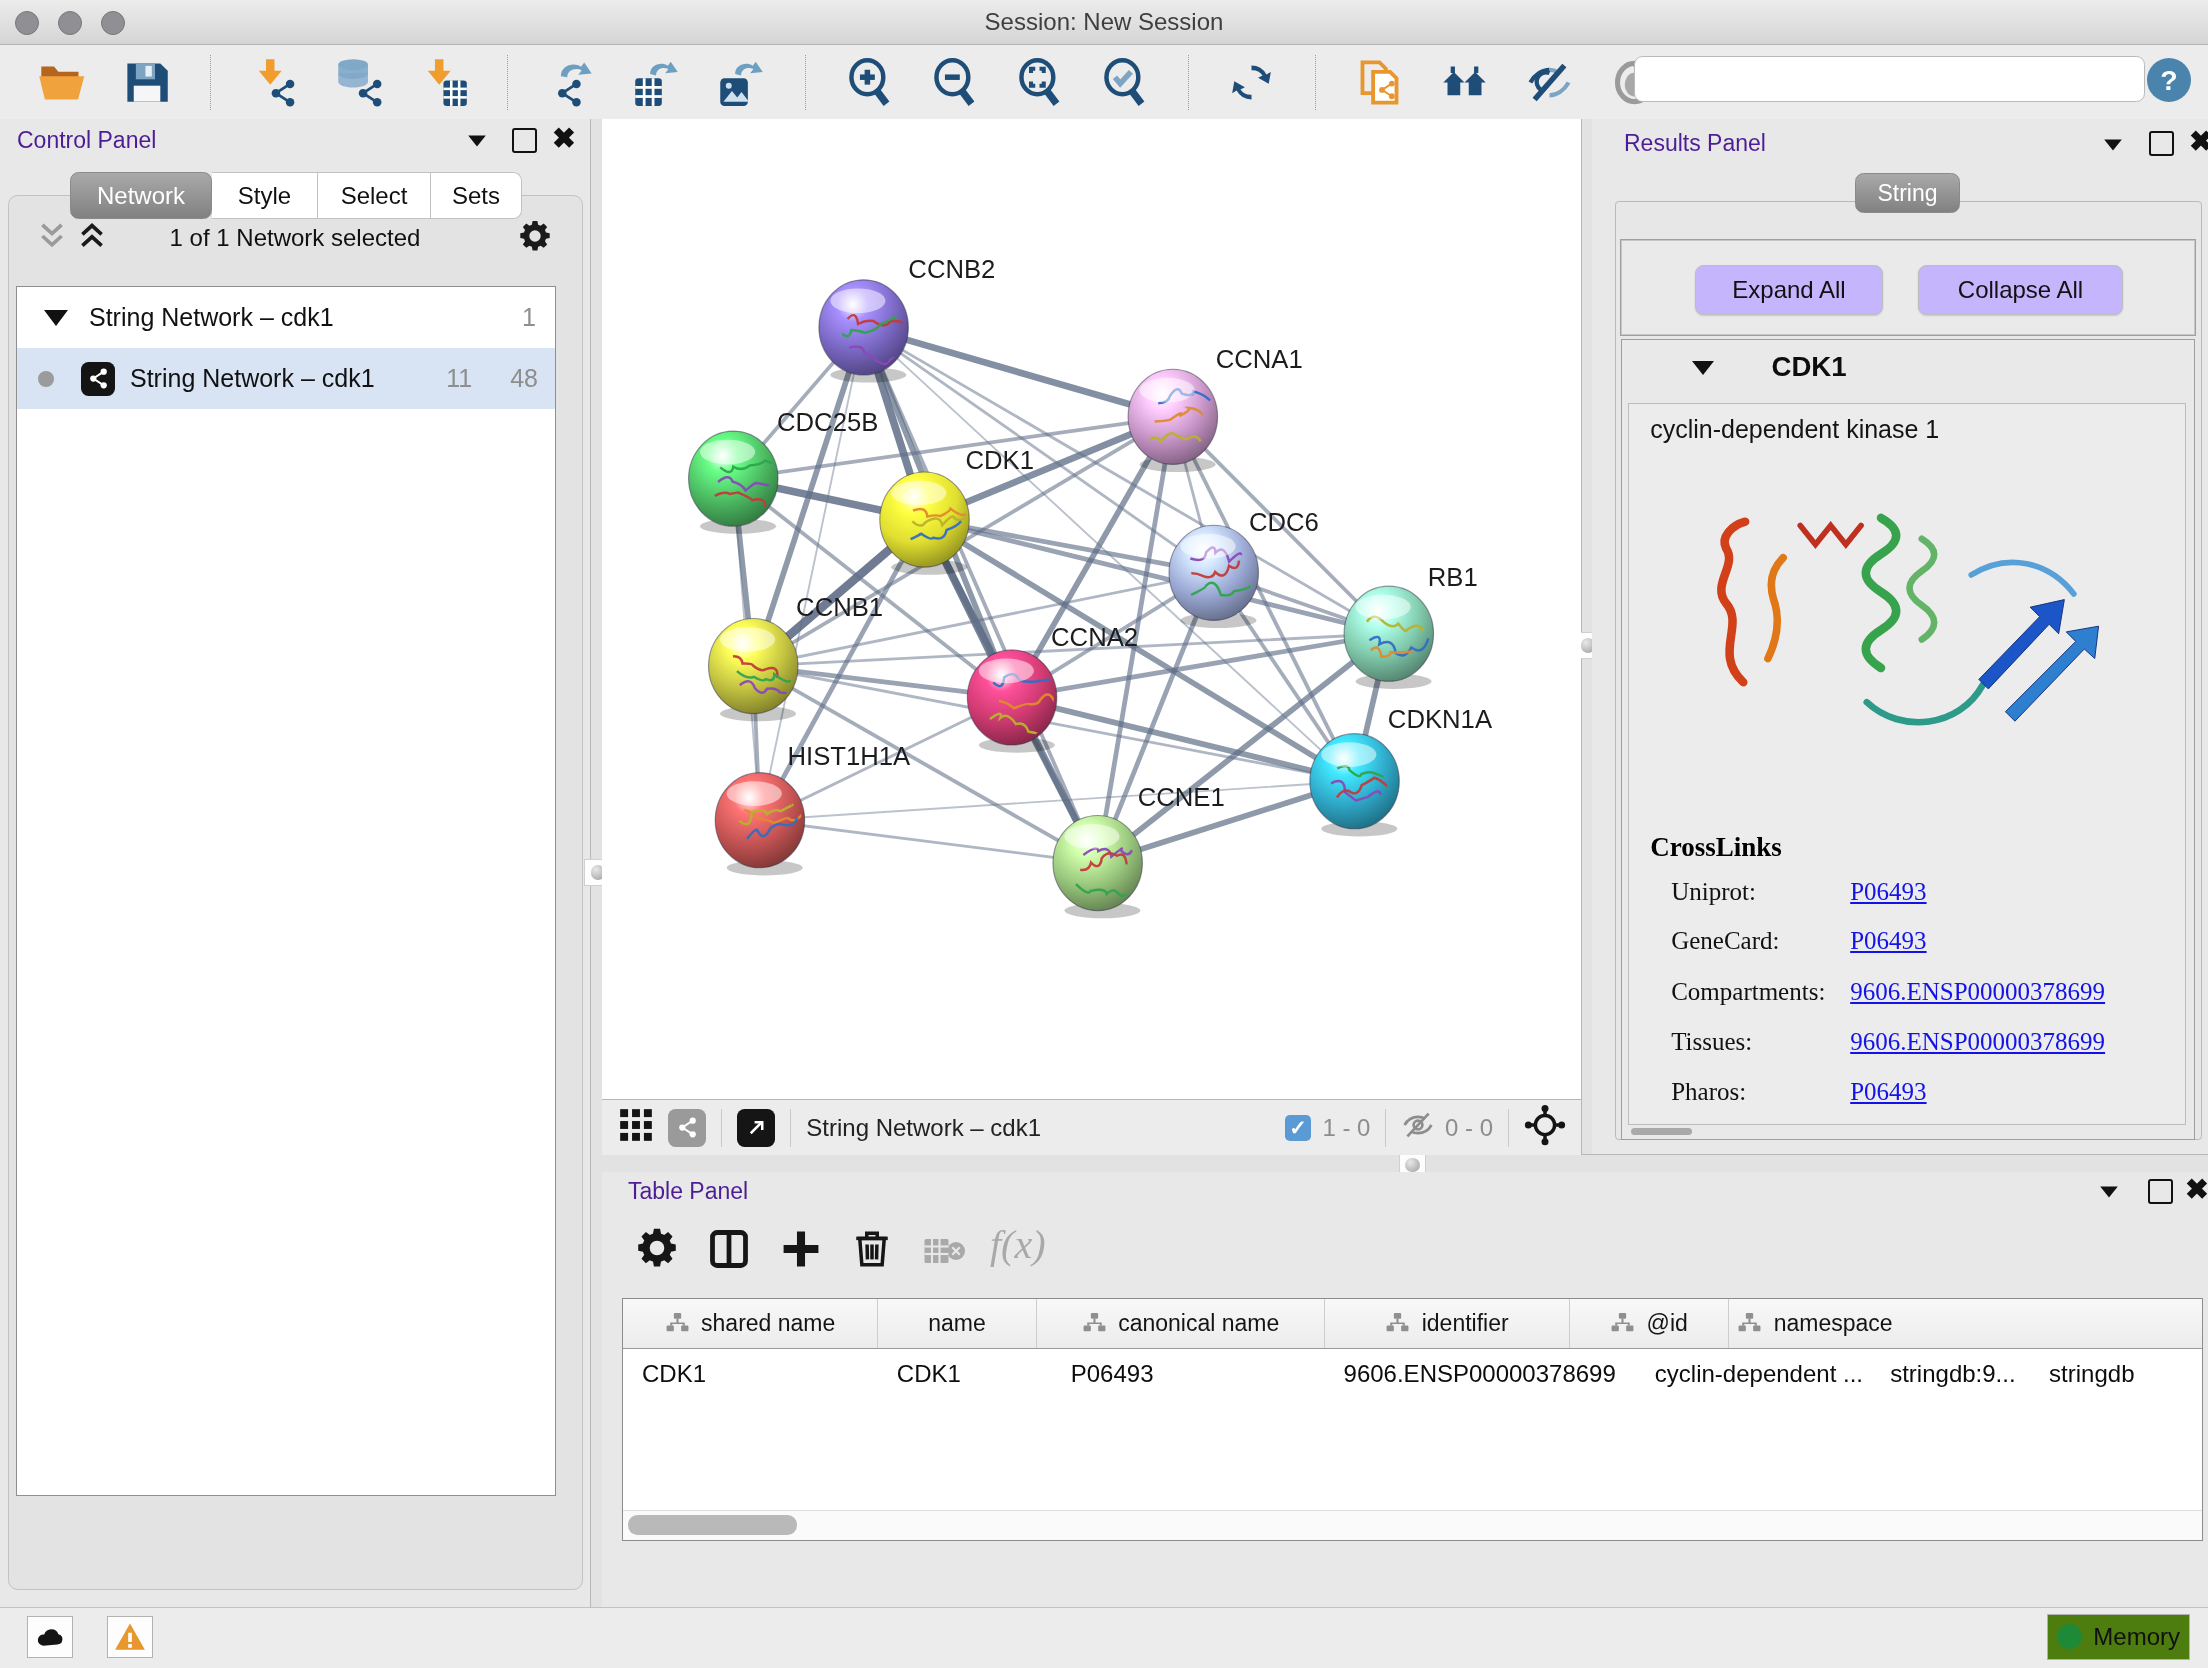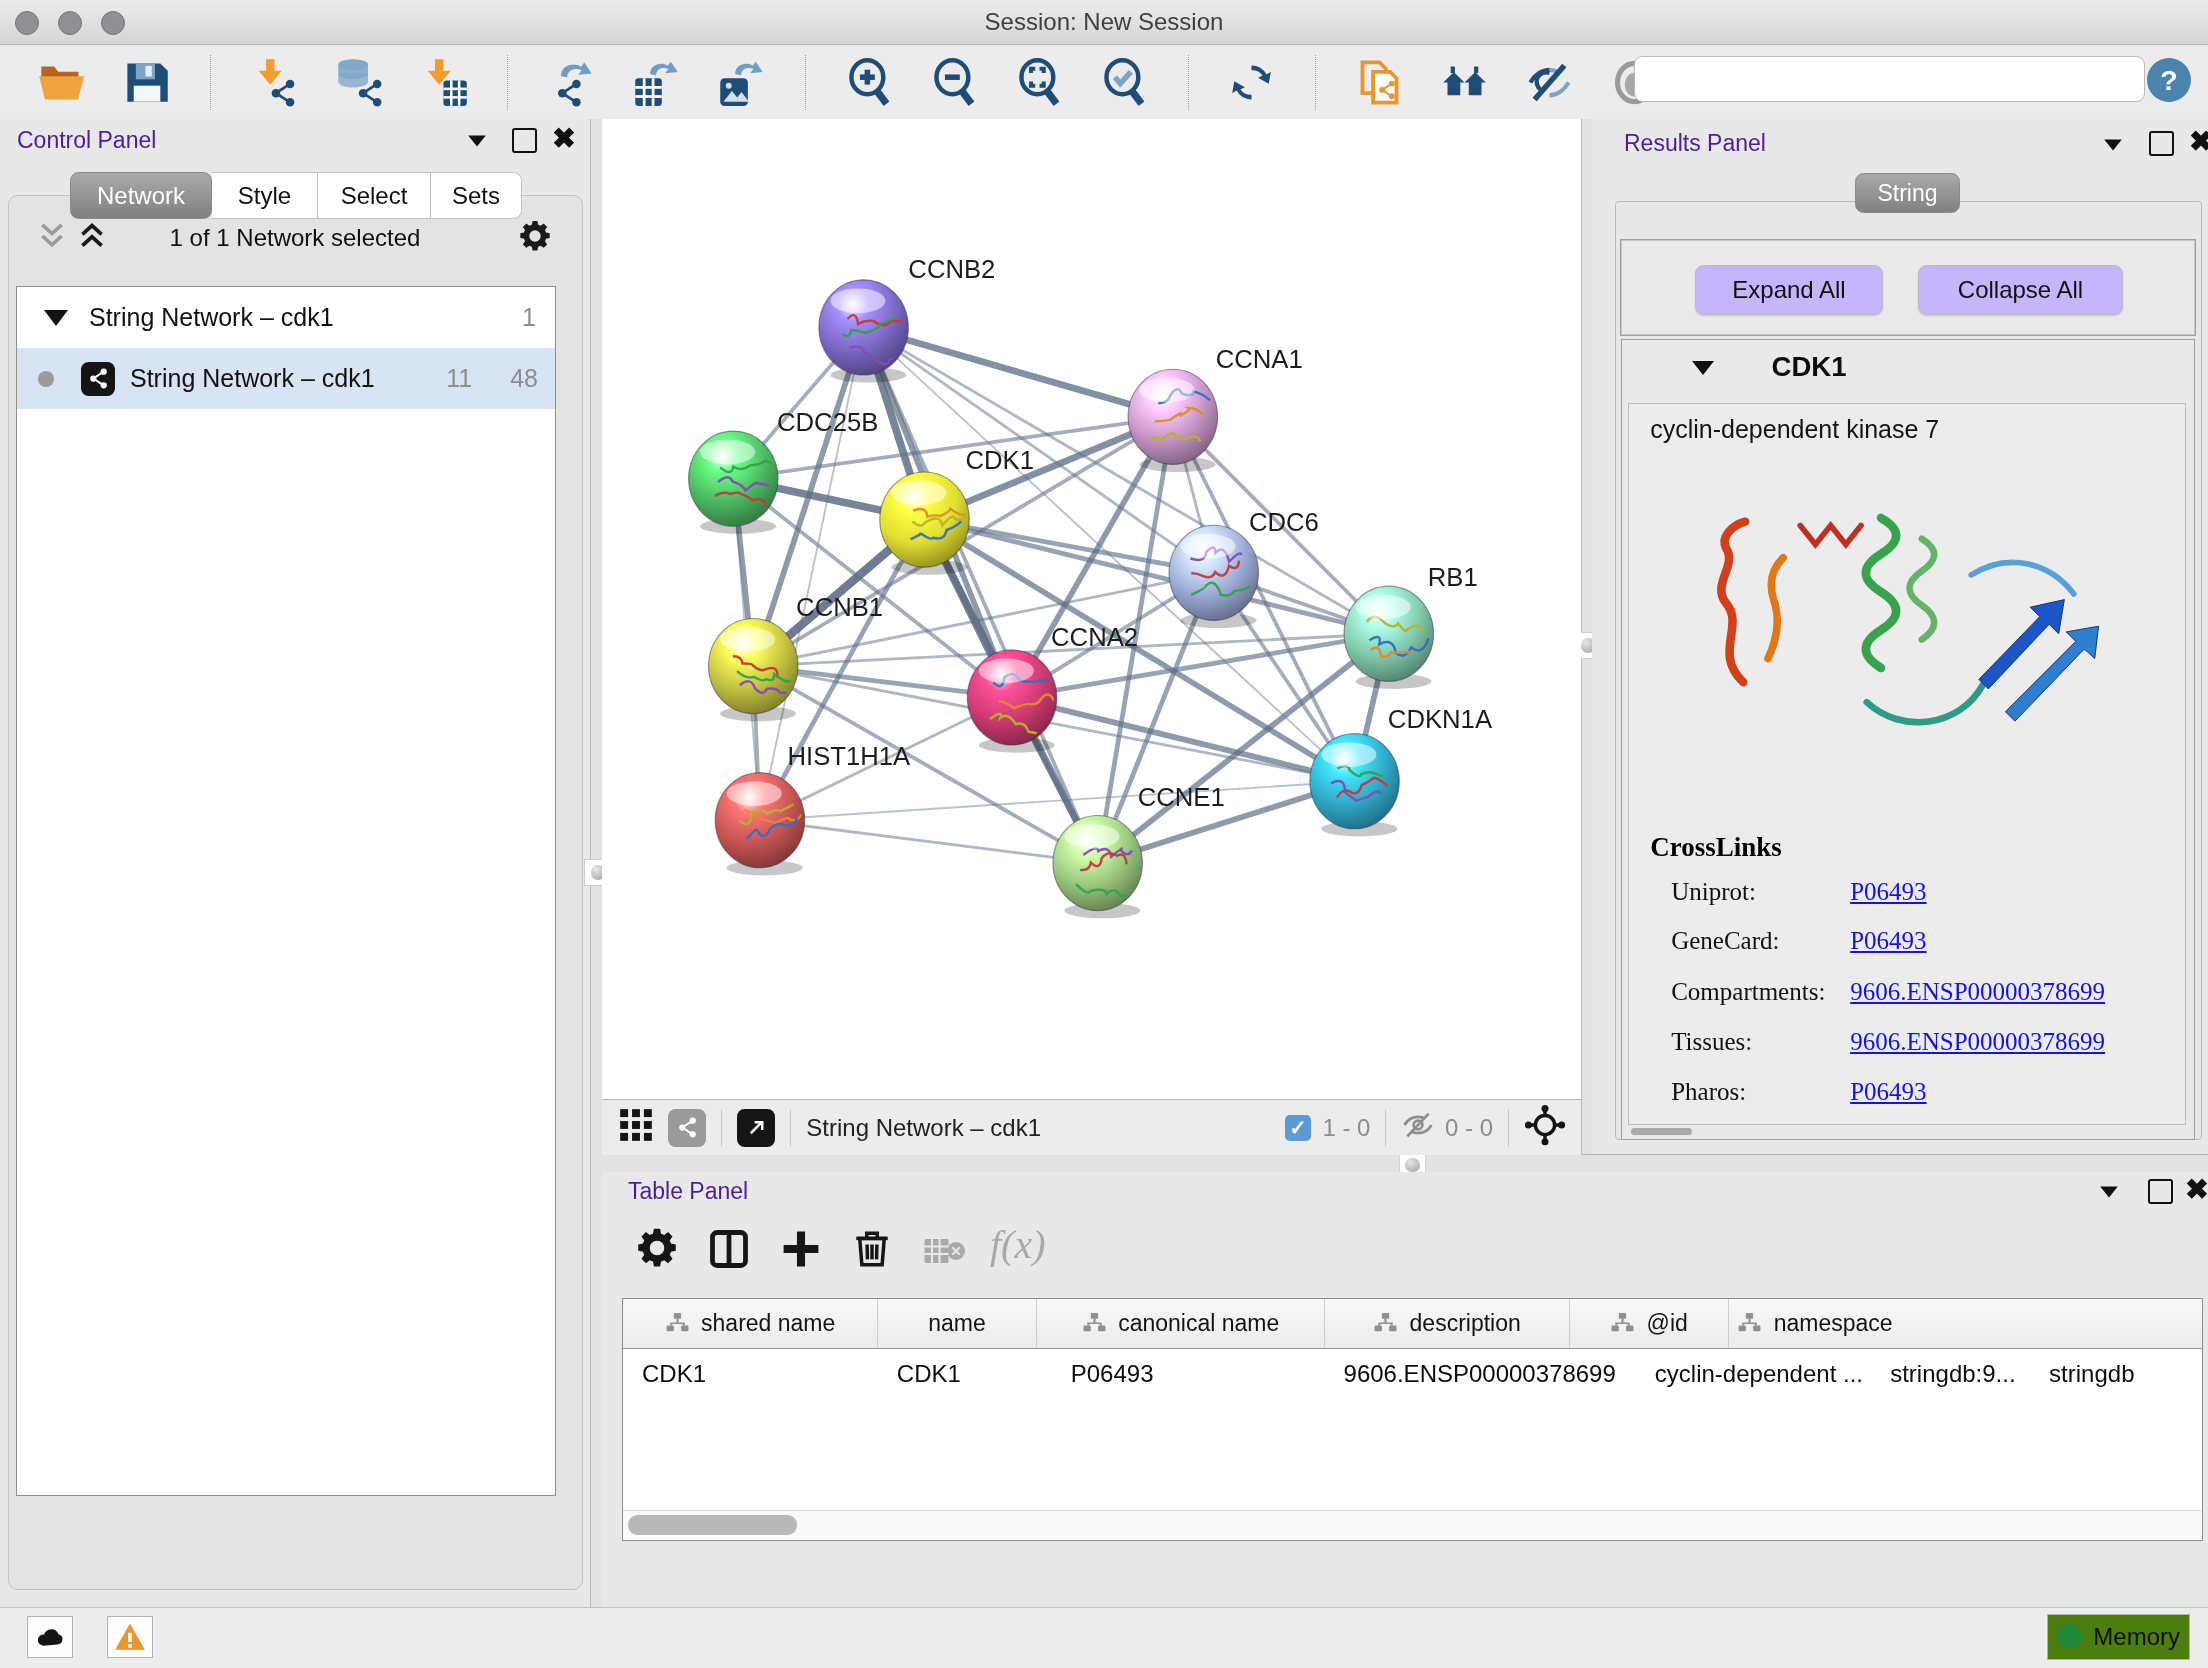--- a/index.html
+++ b/index.html
@@ -732,21 +732,21 @@
   </div>
 
   <div class="rbox1"></div>
   <div class="rbtn" style="left:103px;top:146px;width:186px">Expand All</div>
   <div class="rbtn" style="left:326px;top:146px;width:203px">Collapse All</div>
 
   <div class="rbox2">
     <span class="abs" style="left:70px;top:21px"><span class="ctl-tri"></span></span>
     <span class="abs" style="left:150px;top:11.4px;font-size:27.6px;font-weight:bold;color:#0d0d0d">CDK1</span>
     <div class="subbox">
-      <span class="abs" style="left:21px;top:11.4px;font-size:25px;color:#141414">cyclin-dependent kinase 7</span>
+      <span class="abs" style="left:21px;top:11.4px;font-size:25px;color:#141414">cyclin-dependent kinase 1</span>
 
       <svg class="abs" style="left:57px;top:55px" width="447" height="323" viewBox="0 0 470 340">
         <g fill="none" stroke-linecap="round">
           <path d="M60 235 C28 205 62 175 42 152 C26 132 54 112 42 94 C36 82 48 70 62 66" stroke="#d2401a" stroke-width="9"></path>
           <path d="M86 210 q16 -34 6 -62 q-8 -26 10 -44" stroke="#e07818" stroke-width="8"></path>
           <path d="M120 70 l16 20 l16 -20 l16 20 l16 -20" stroke="#c03020" stroke-width="6"></path>
           <path d="M205 62 q32 18 0 38 q-32 20 0 40 q32 20 0 40 q-32 20 0 40" stroke="#37a34c" stroke-width="9"></path>
           <path d="M248 84 q26 16 0 34 q-26 18 0 36 q26 18 0 36" stroke="#64b468" stroke-width="7"></path>
           <path d="M190 256 C226 290 288 282 312 238" stroke="#2e9a8a" stroke-width="7"></path>
           <path d="M300 122 C338 98 382 108 408 142" stroke="#58a0d8" stroke-width="6"></path>
@@ -834,21 +834,21 @@
       <div class="th" style="width:288px">
           <svg width="25" height="25" viewBox="0 0 24 24" style="color:#8f8f8f">
             <use href="#sym-tree3"></use>
           </svg>
           <span>canonical name</span>
         </div>
       <div class="th" style="width:245px">
           <svg width="25" height="25" viewBox="0 0 24 24" style="color:#8f8f8f">
             <use href="#sym-tree3"></use>
           </svg>
-          <span>description</span>
+          <span>identifier</span>
         </div>
       <div class="th" style="width:159px">
           <svg width="25" height="25" viewBox="0 0 24 24" style="color:#8f8f8f">
             <use href="#sym-tree3"></use>
           </svg>
           <span>@id</span>
         </div>
       <div class="th" style="width:172px;border-right:none">
           <svg width="25" height="25" viewBox="0 0 24 24" style="color:#8f8f8f">
             <use href="#sym-tree3"></use>

